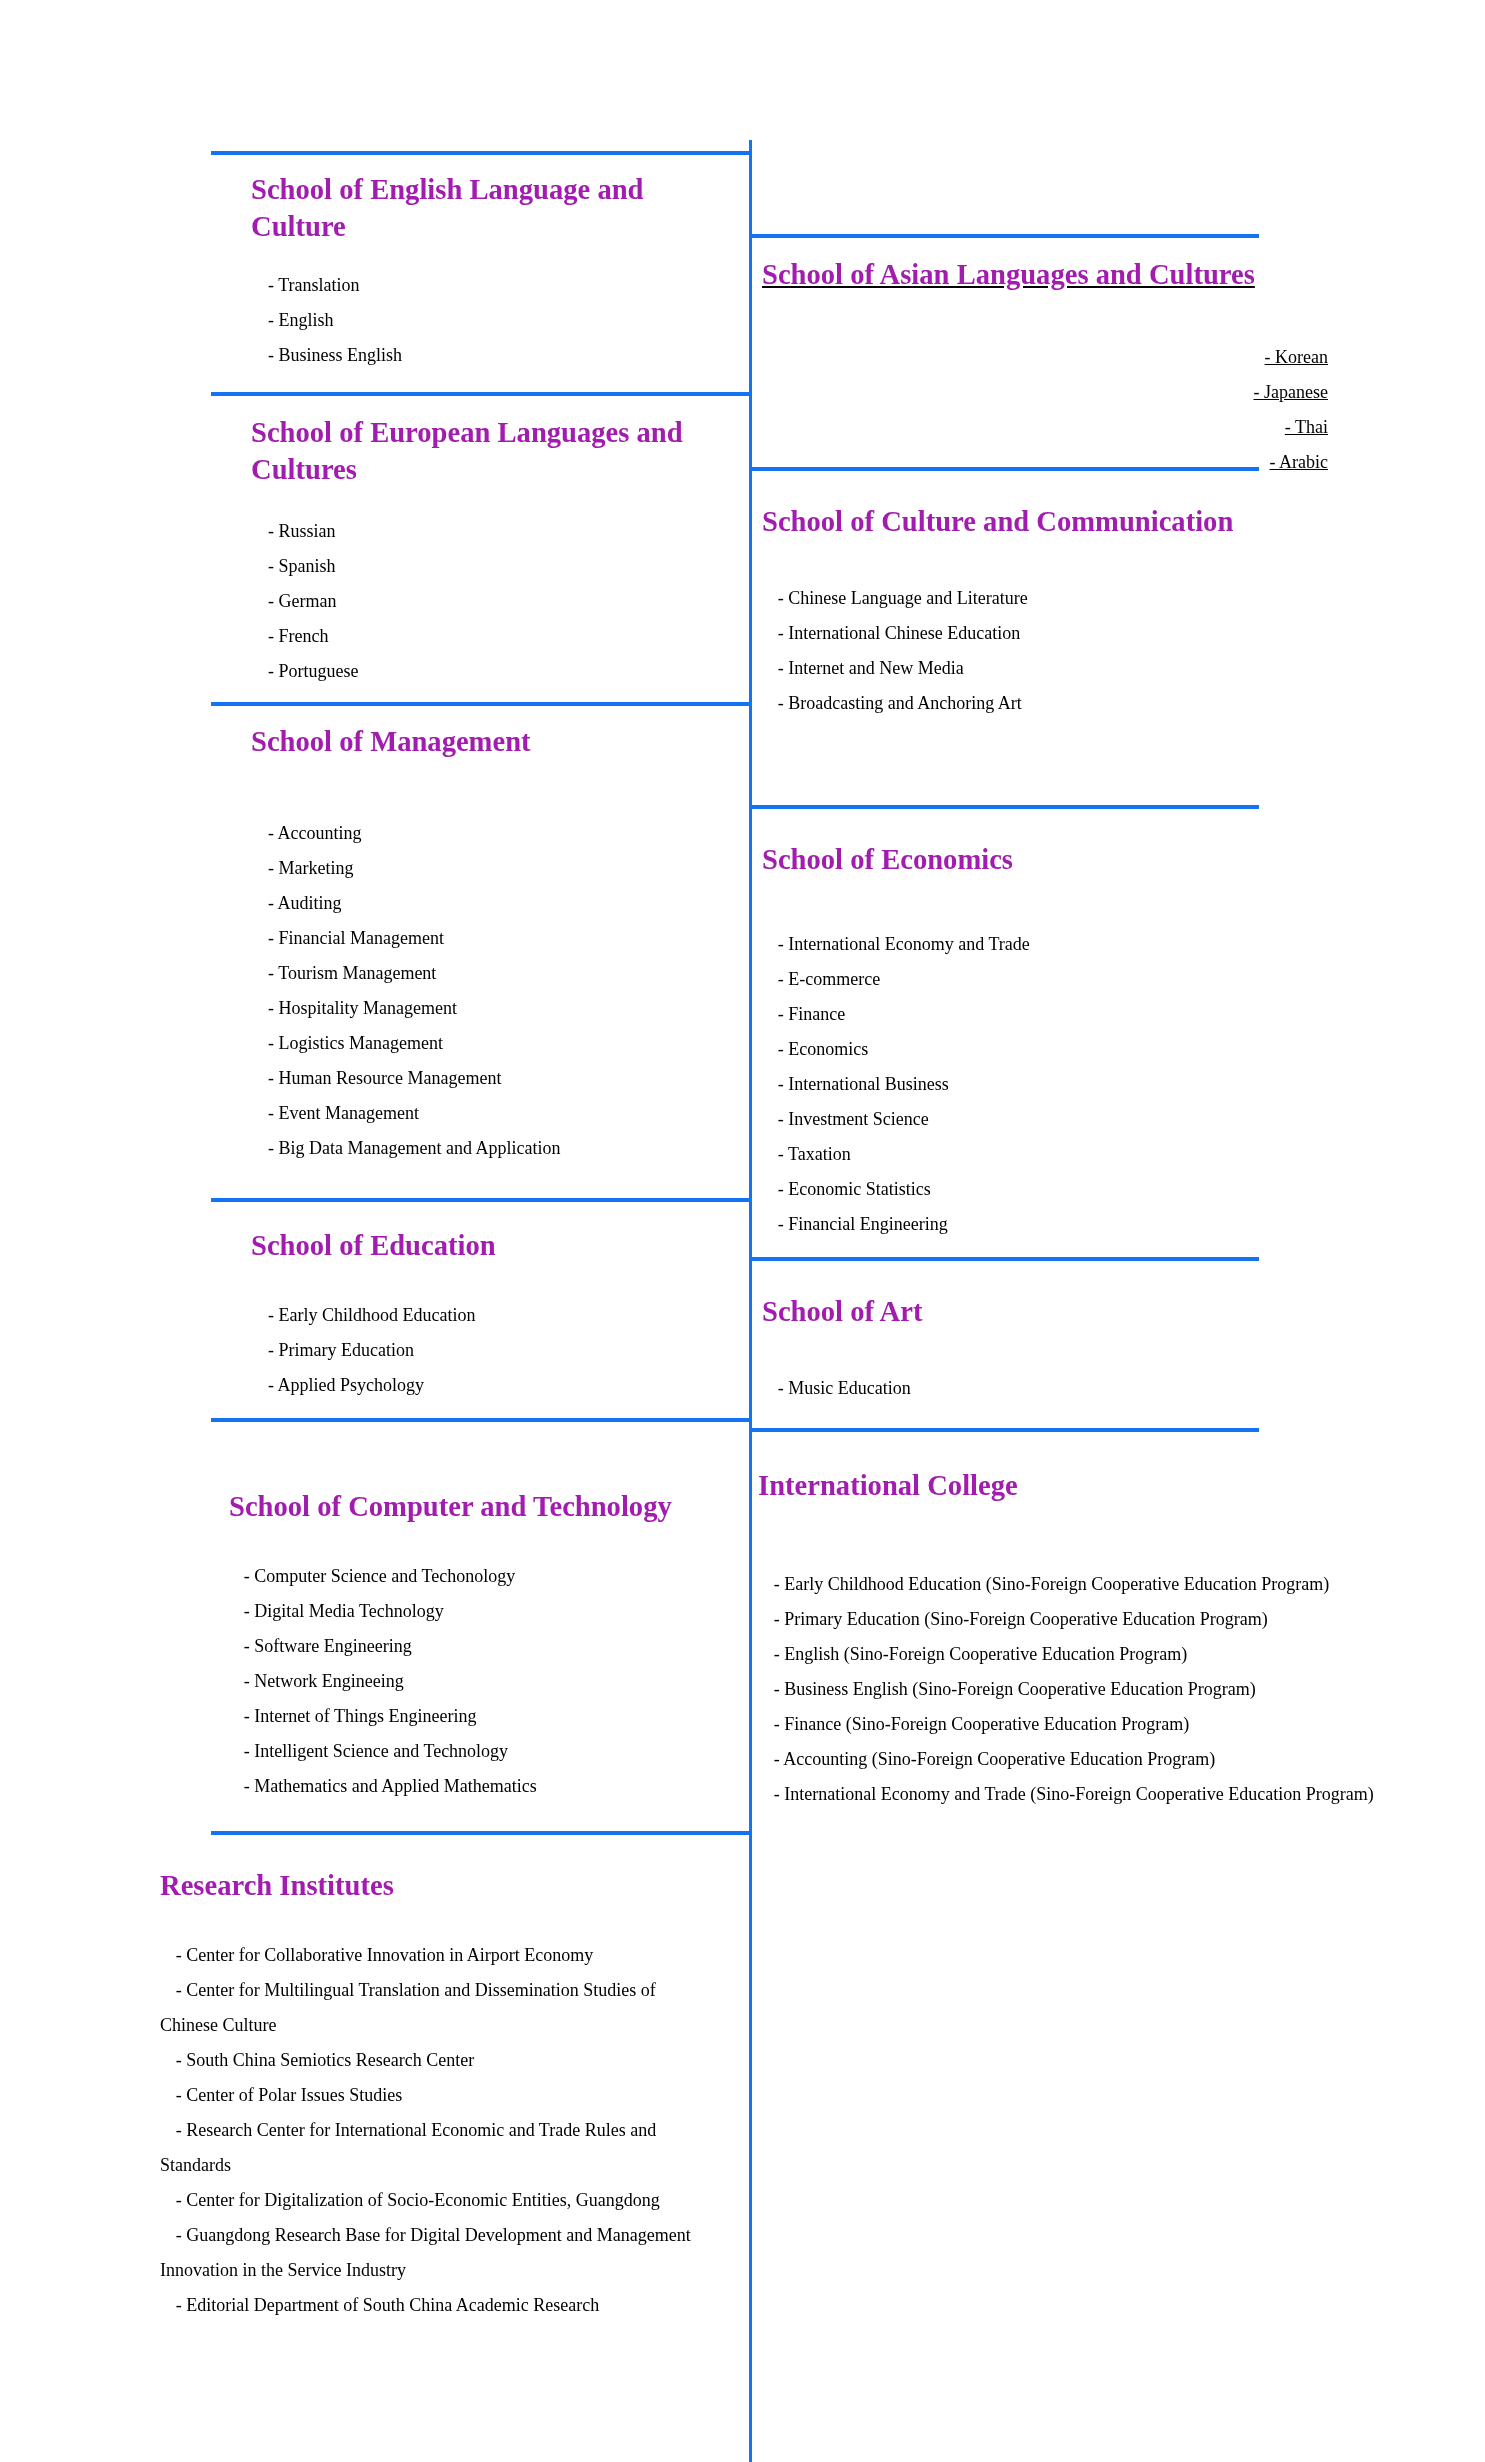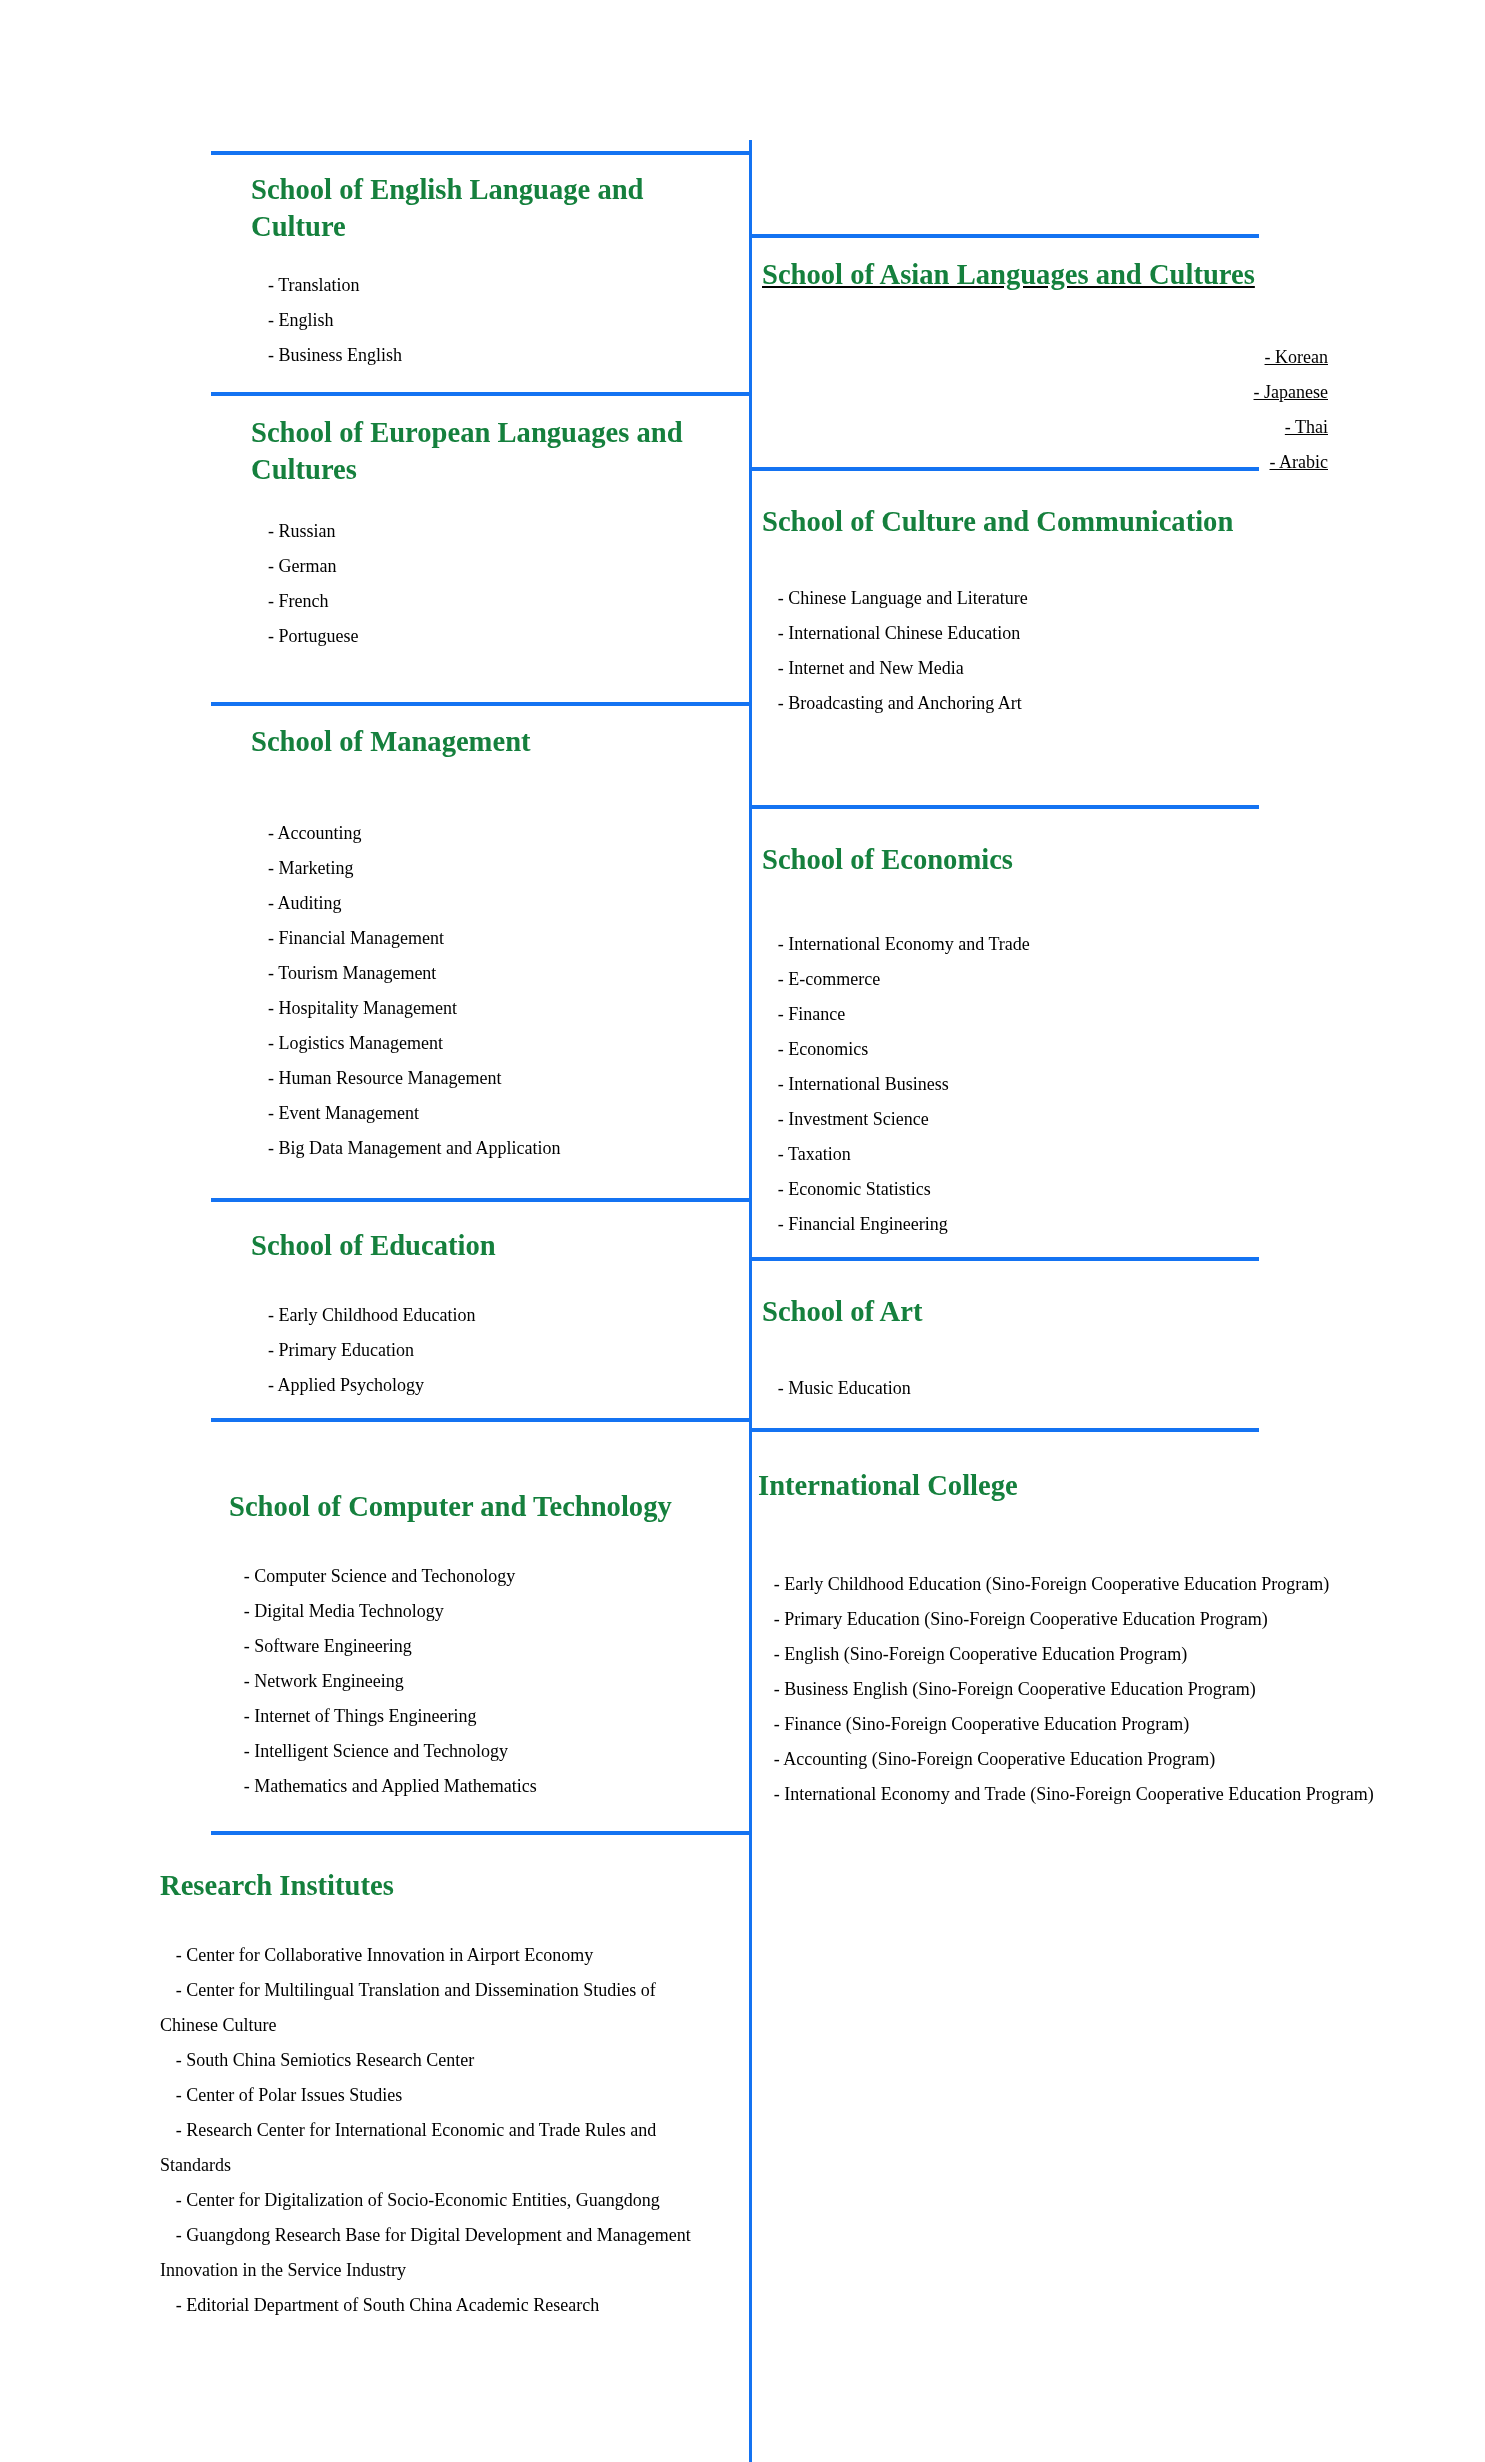--- a/index.html
+++ b/index.html
@@ -20,21 +20,21 @@
   .hl-right{left:749px;width:510px;}
   .l1{top:151px;} .l2{top:392px;} .l3{top:702px;}
   .l4{top:1198px;} .l5{top:1418px;} .l6{top:1831px;}
   .r1{top:234px;} .r2{top:467px;} .r3{top:805px;}
   .r4{top:1257px;} .r5{top:1428px;}
 
   
   section{position:absolute;}
   section h2{
     margin:0;font-size:28.6px;line-height:37px;font-weight:bold;
-    color:#15803d;
+    color:#a21caf;
   }
   .items{font-size:18px;line-height:35px;}
   .item{white-space:nowrap;}
   .items.wrap .item{white-space:normal;text-indent:15.8px;}
 
   
   .s1{left:251px;top:171px;width:443px;}
   .s1 .items{margin-top:22.7px;padding-left:17px;}
   .s2{left:251px;top:414px;width:443px;}
   .s2 .items{margin-top:25.6px;padding-left:17px;}
@@ -90,20 +90,21 @@
       <div class="item">- Translation</div>
       <div class="item">- English</div>
       <div class="item">- Business English</div>
     </div>
 </section>
 
 <section class="s2">
   <h2>School of European Languages and Cultures</h2>
   <div class="items">
       <div class="item">- Russian</div>
+      <div class="item">- Spanish</div>
       <div class="item">- German</div>
       <div class="item">- French</div>
       <div class="item">- Portuguese</div>
     </div>
 </section>
 
 <section class="s3">
   <h2>School of Management</h2>
   <div class="items">
       <div class="item">- Accounting</div>

